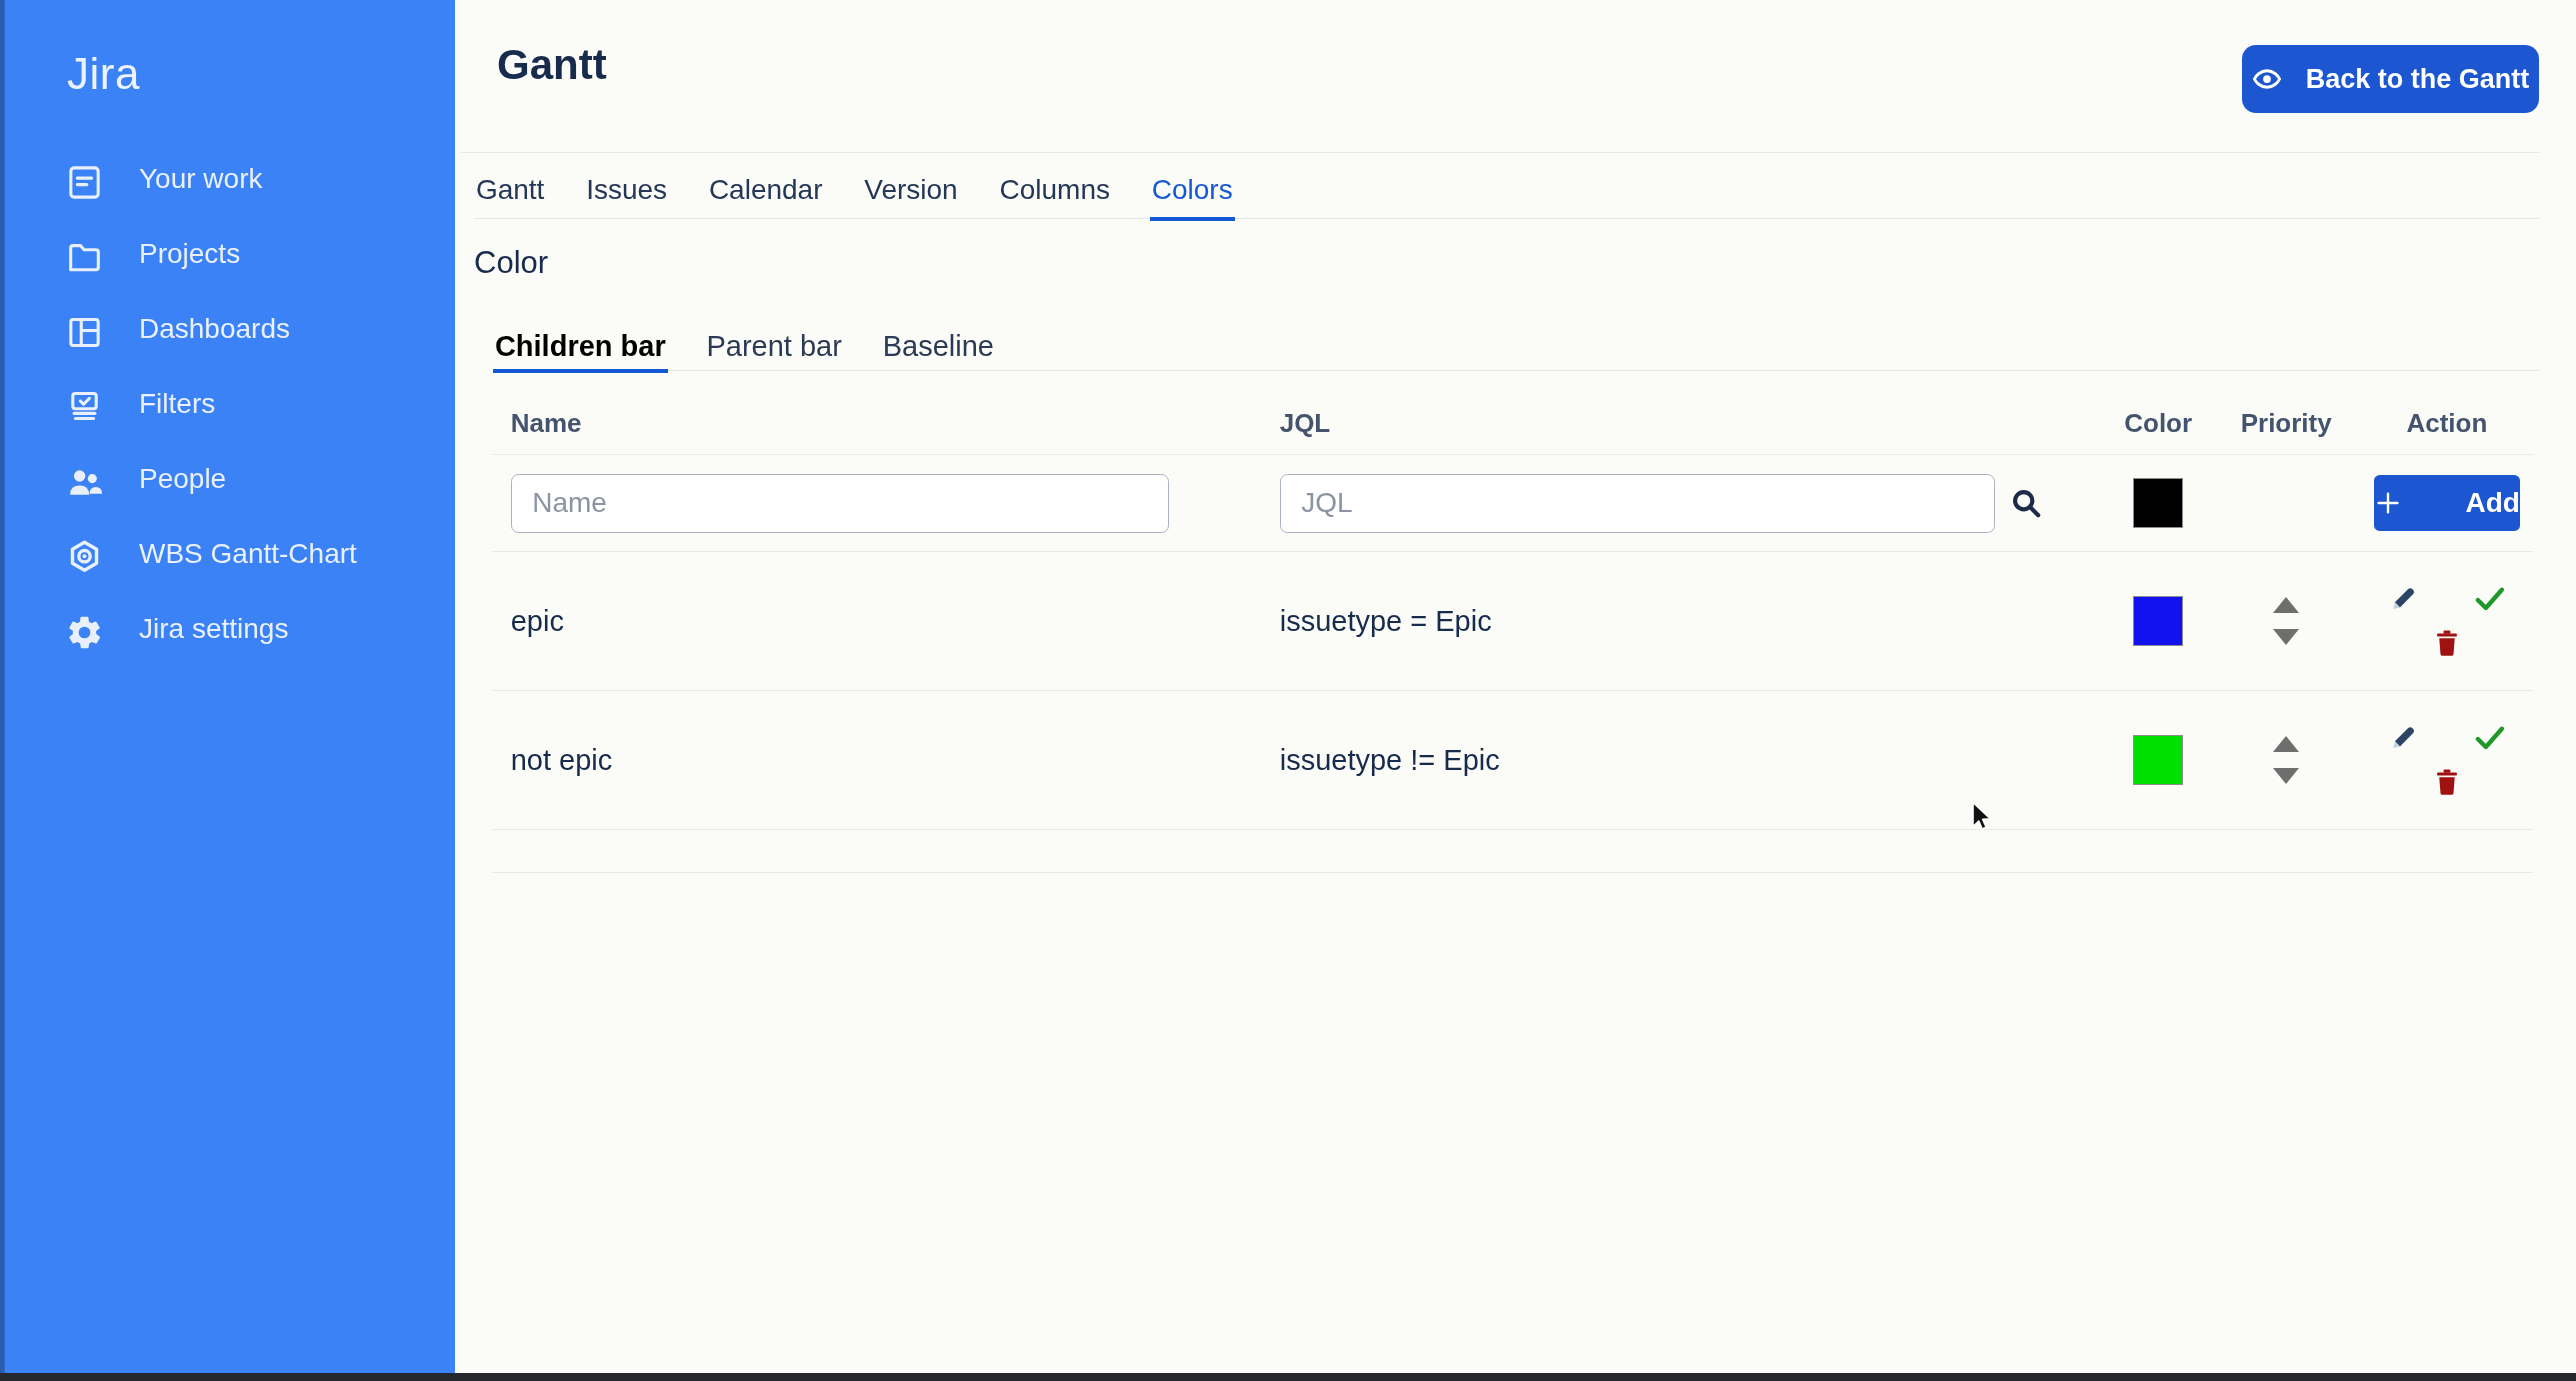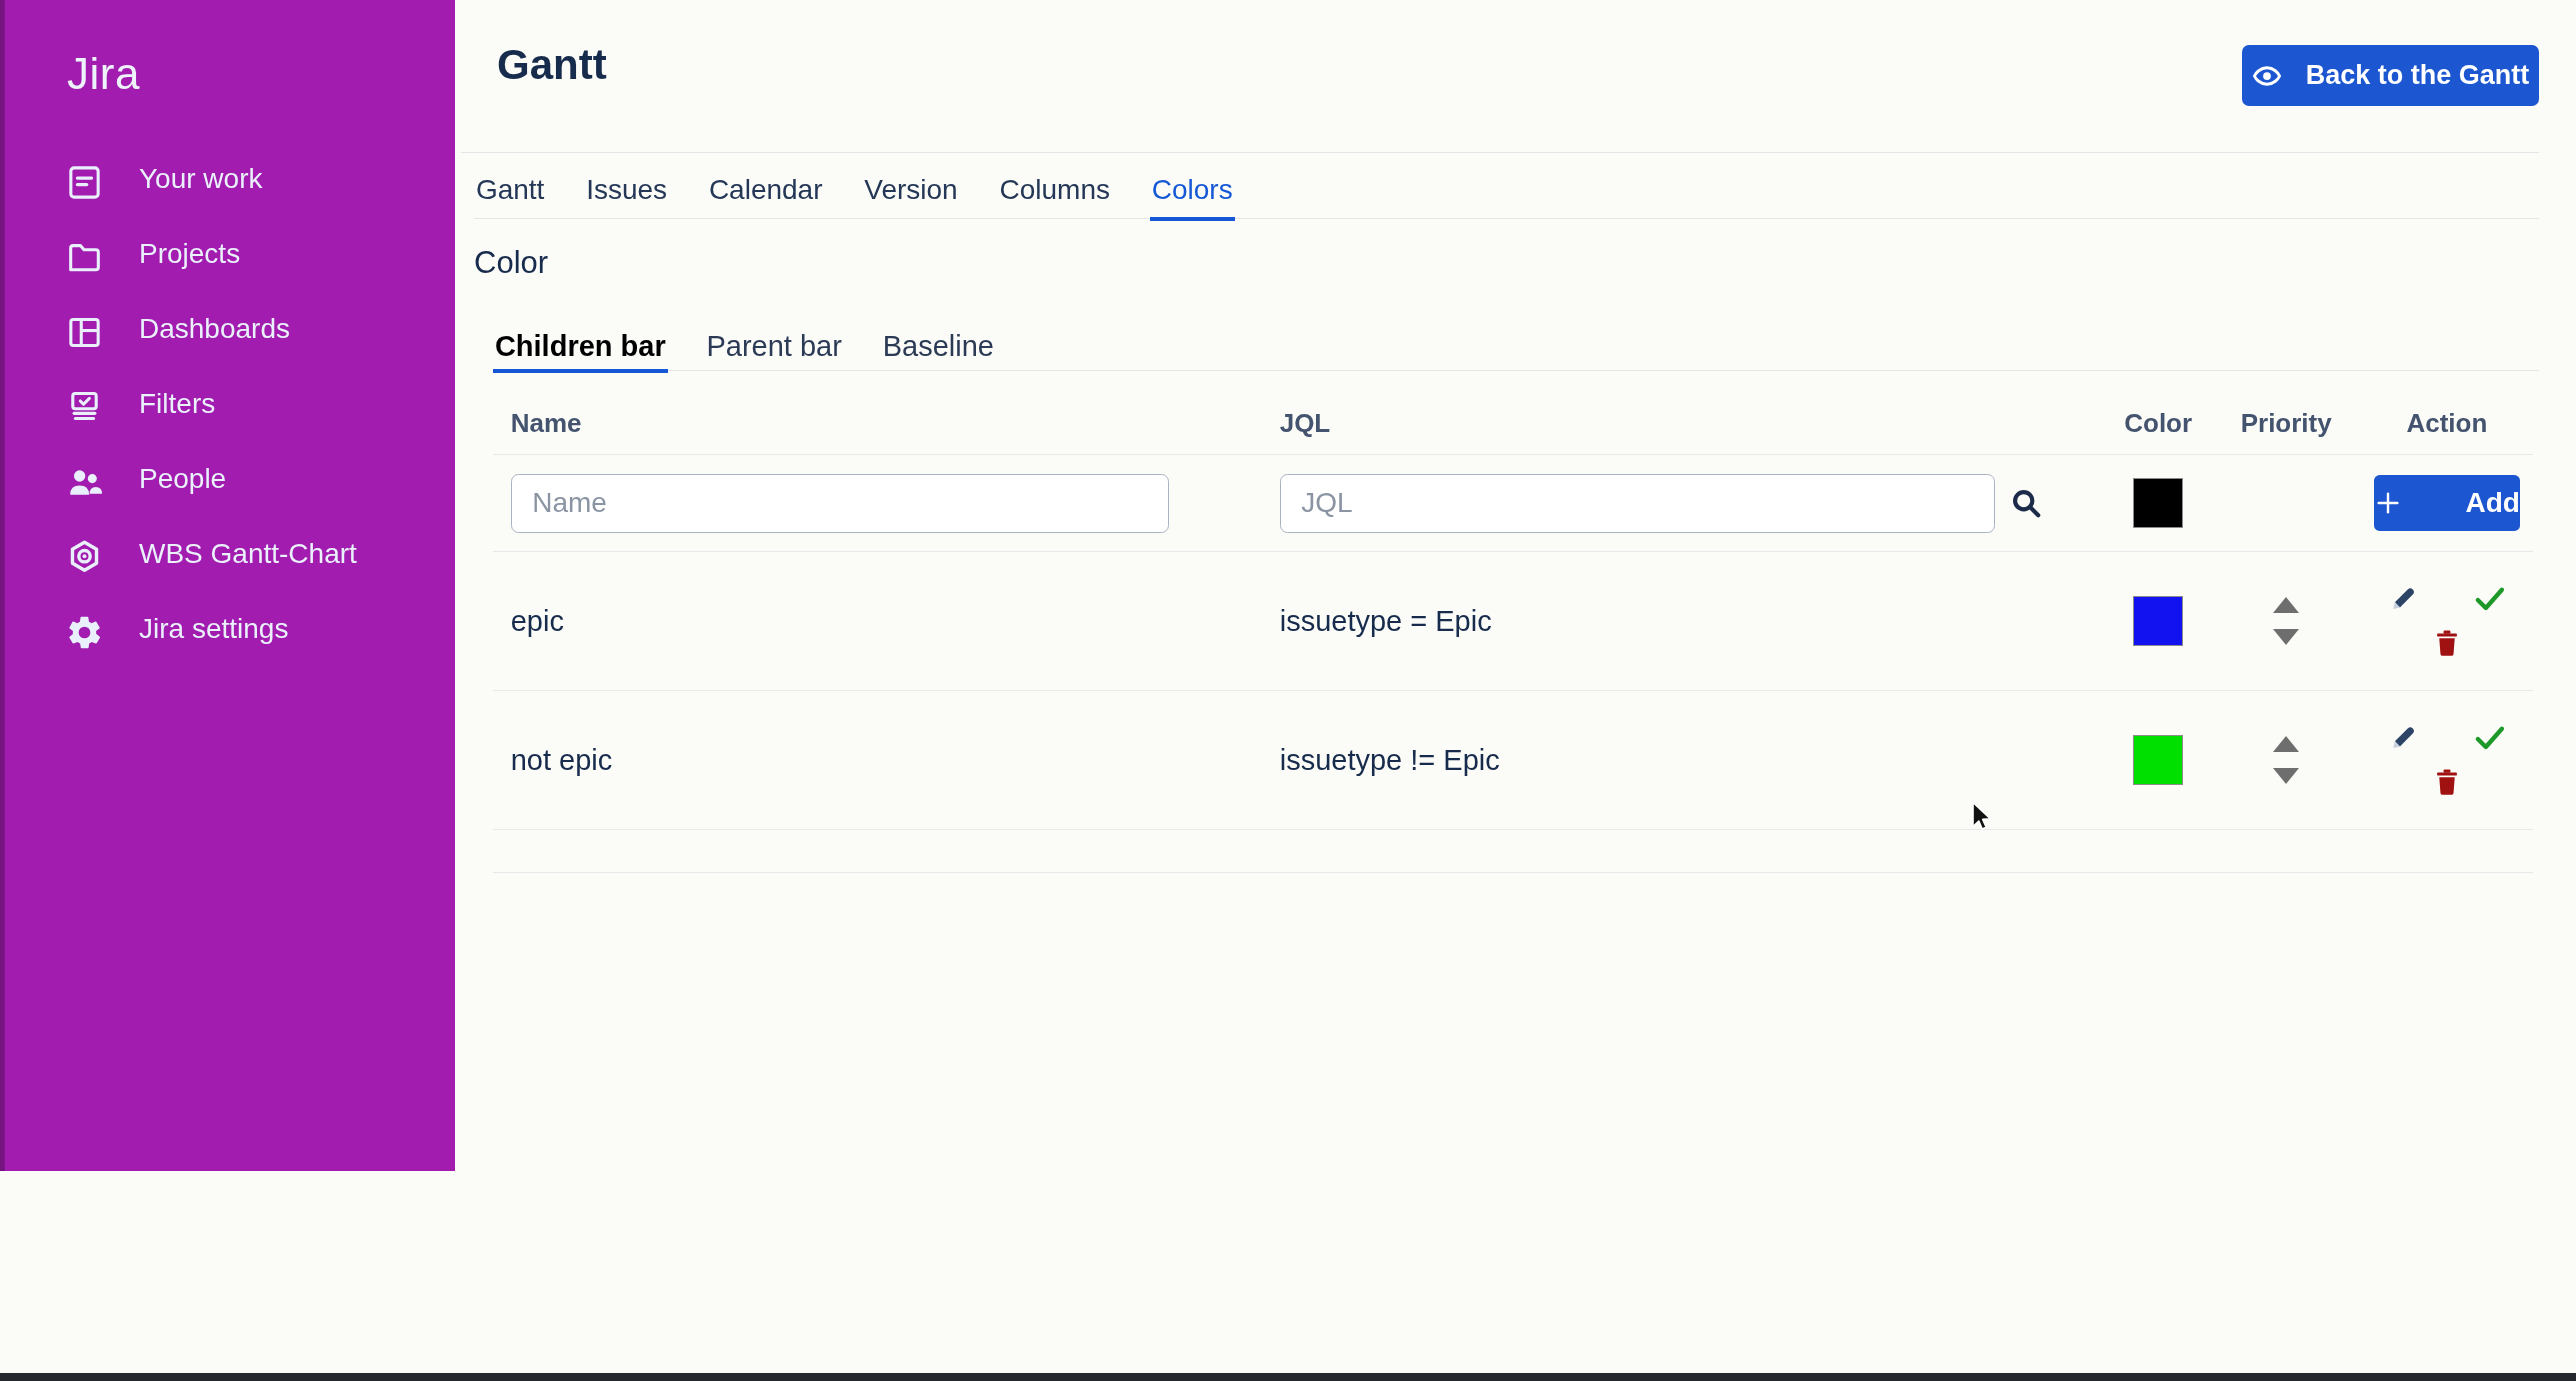--- a/index.html
+++ b/index.html
@@ -6,44 +6,44 @@
   html, body { width: 2576px; height: 1381px; overflow: hidden; }
   body {
     font-family: "Liberation Sans", sans-serif;
     background: #FBFBF7;
     position: relative;
     color: #172B4D;
   }
 
   
   .sidebar {
-    position: absolute; left: 0; top: 0; width: 455px; height: 1171px;
-    background: #a21caf; color: #EAF1FC;
+    position: absolute; left: 0; top: 0; width: 455px; height: 1381px;
+    background: #3b82f6; color: #EAF1FC;
     box-shadow: inset 4.7px 0 0 rgba(0,0,0,0.28);
   }
   .logo {
     position: absolute; left: 67px; top: 49px;
     font-size: 44px; font-weight: 500; letter-spacing: 0.5px; color: #EEF3FB;
   }
   .nav { position: absolute; top: 163px; left: 0; right: 0; }
   .nav-item {
     height: 75px; display: flex; align-items: flex-start;
     padding-left: 65px; gap: 35px; font-size: 28px; cursor: pointer;
   }
   .nav-icon { width: 39px; height: 39px; display: flex; align-items: center; justify-content: center; flex: none; }
   .nav-icon svg { width: 39px; height: 39px; }
 
   
   .page-title {
     position: absolute; left: 497px; top: 41px;
     font-size: 42px; font-weight: 700; color: #172B4D;
   }
   .back-btn {
-    position: absolute; left: 2242px; top: 45px; width: 297px; height: 61px;
-    border: none; border-radius: 7px; background: #1C56D1; color: #FFFFFF;
+    position: absolute; left: 2242px; top: 45px; width: 297px; height: 68px;
+    border: none; border-radius: 14px; background: #1C56D1; color: #FFFFFF;
     font-family: "Liberation Sans", sans-serif; font-size: 27px; font-weight: 700;
     display: flex; align-items: center; justify-content: center; gap: 24px; cursor: pointer;
   }
   .header-divider { position: absolute; left: 461px; right: 37px; top: 152px; border-top: 1.9px solid #E4E6E9; }
 
   
   .tabs {
     position: absolute; left: 474px; top: 174px; right: 37px;
     display: flex; gap: 38px; border-bottom: 1.9px solid #E4E6E9;
   }

